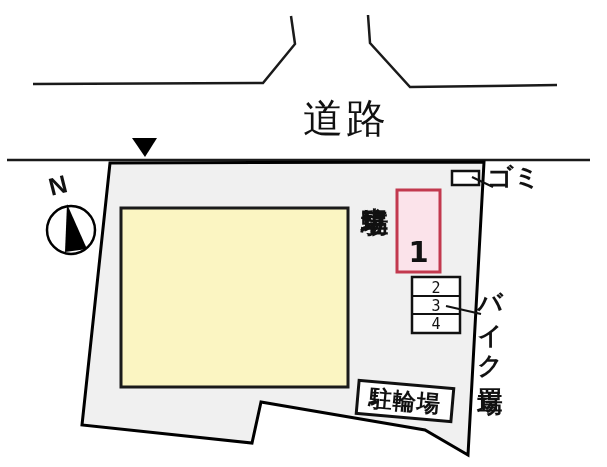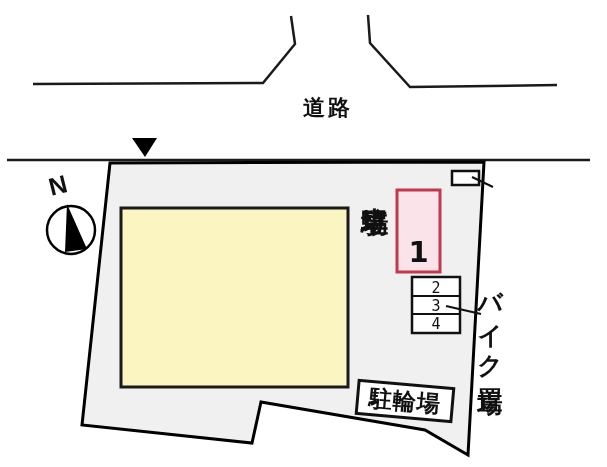--- a/index.html
+++ b/index.html
@@ -3,21 +3,21 @@
 <meta charset="utf-8">
 <style>
   html,body{margin:0;padding:0;background:#fff;}
   .stage{
     position:relative;width:607px;height:467px;background:#ffffff;
     font-family:"Liberation Sans","DejaVu Sans",sans-serif;color:#111;
     overflow:hidden;
   }
   .stage svg{position:absolute;left:0;top:0;}
   .lbl{position:absolute;color:#111;line-height:1.1;white-space:pre;}
-  .road-label{left:303px;top:96px;font-size:22px;font-weight:700;letter-spacing:3px;}
+  .road-label{left:303px;top:96px;font-size:40px;font-weight:400;letter-spacing:3px;}
   .garbage-label{left:487px;top:163px;font-size:26px;font-weight:700;line-height:29px;}
   .vtext{writing-mode:vertical-rl;text-orientation:upright;}
   .parking-label{left:359px;top:185px;font-size:27px;font-weight:700;letter-spacing:1px;}
   .bike-area-label{left:476px;top:274px;font-size:25px;font-weight:700;letter-spacing:3px;}
   .space1{left:397px;top:237px;width:43px;text-align:center;font-size:29px;font-weight:700;
           font-family:"DejaVu Sans",sans-serif;}
   .bikenum{position:absolute;left:412px;width:48px;text-align:center;font-size:15px;
            font-family:"DejaVu Sans Mono","Liberation Mono",monospace;color:#111;}
   .bn2{top:279px;} .bn3{top:297px;} .bn4{top:315px;}
   .bicycle-sign{
@@ -55,21 +55,21 @@
     <line x1="412" y1="296" x2="460" y2="296" stroke="#111" stroke-width="2"></line>
     <line x1="412" y1="314" x2="460" y2="314" stroke="#111" stroke-width="2"></line>
     <line x1="446" y1="306" x2="481" y2="314" stroke="#111" stroke-width="2"></line>
 
     <circle cx="71" cy="230" r="24" fill="#ffffff" stroke="#000" stroke-width="2.5"></circle>
     <polygon points="67,204 65,252 87,249" fill="#000"></polygon>
   </svg>
 
   <div class="lbl road-label">道路</div>
 
-  <div class="lbl garbage-label"><br></div>
+  <div class="lbl garbage-label"><span>ゴミ</span><br></div>
 
   <div class="lbl vtext parking-label">駐車場</div>
 
   <div class="lbl space1">1</div>
 
   <div class="bikenum bn2">2</div>
   <div class="bikenum bn3">3</div>
   <div class="bikenum bn4">4</div>
 
   <div class="lbl vtext bike-area-label">バイク置場</div>

